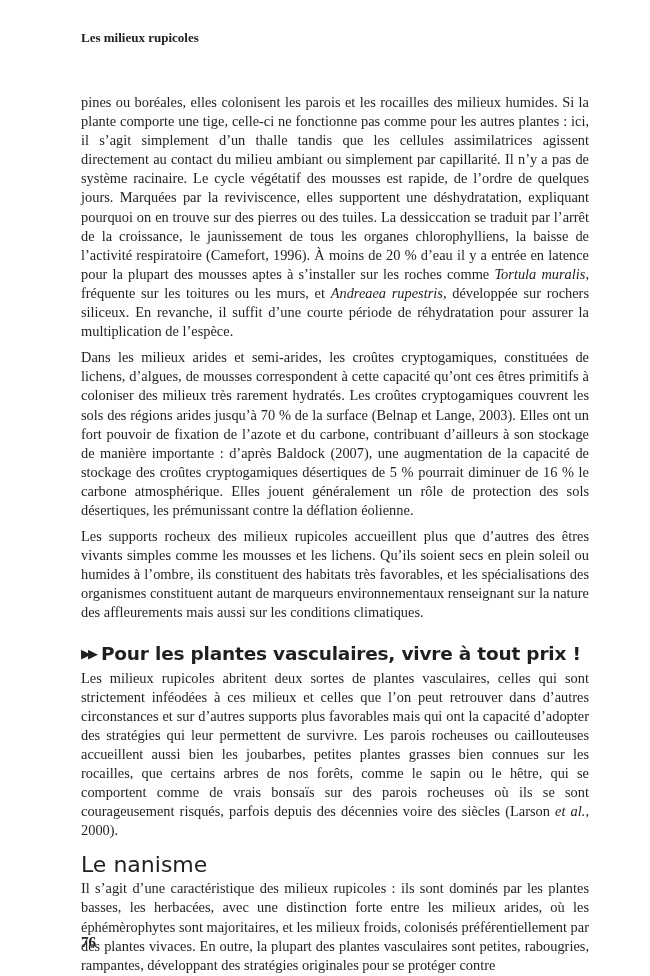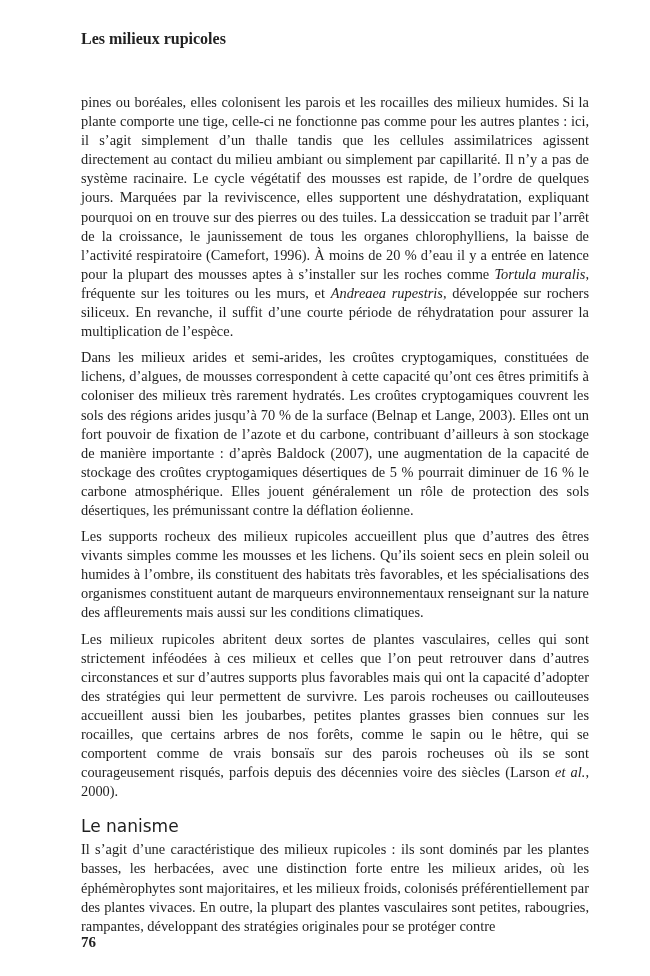--- a/index.html
+++ b/index.html
@@ -1,39 +1,40 @@
 <!DOCTYPE html>
 <html><head>
   <meta charset="utf-8">
   <style>
     html, body { margin: 0; padding: 0; background: #ffffff; }
     body { width: 650px; height: 976px; position: relative; overflow: hidden; color: #1f1f1f; }
     .page { position: absolute; left: 81px; top: 0; width: 508px; }
-    .running-head { position: absolute; top: 30px; left: 0; font-family: "Liberation Serif", serif; font-weight: bold; font-size: 16px; color: #222; }
+    .running-head { position: absolute; top: 30px; left: 0; font-family: "Liberation Serif", serif; font-weight: bold; font-size: 13px; color: #222; }
     .body { position: absolute; top: 74px; left: 0; width: 508px; font-family: "Liberation Serif", serif; font-size: 14.4px; line-height: 19.1px; text-align: justify; hyphens: auto; margin-top: 19px; }
     .body p { margin: 0 0 7px 0; }
     .h1 { font-family: "DejaVu Sans", sans-serif; font-weight: bold; font-size: 18.5px; line-height: 24px; margin: 19px 0 3px 0; text-align: left; letter-spacing: -0.2px; color: #1f1f1f; }
     .h1 .arrow { font-size: 13px; display: inline-block; vertical-align: 2px; margin-right: 6px; letter-spacing: -3px; }
-    .h2 { font-family: "DejaVu Sans", sans-serif; font-weight: normal; font-size: 17px; line-height: 22px; margin: 14px 0 3px 0; text-align: left; color: #1f1f1f; }
+    .h2 { font-family: "DejaVu Sans", sans-serif; font-weight: normal; font-size: 22px; line-height: 22px; margin: 14px 0 3px 0; text-align: left; color: #1f1f1f; }
     .folio { position: absolute; top: 934px; left: 0; font-family: "Liberation Serif", serif; font-weight: bold; font-size: 15px; color: #222; }
     i { font-style: italic; }
   </style>
 </head>
 <body>
 
 <div class="page">
   <div class="running-head">Les milieux rupicoles</div>
 
   <div class="body">
     <p><span>pines ou boréales, elles colonisent les parois et les rocailles des milieux humides. Si la plante comporte une tige, celle-ci ne fonctionne pas comme pour les autres plantes : ici, il s’agit simplement d’un thalle tandis que les cellules assimilatrices agissent directement au contact du milieu ambiant ou simplement par capillarité. Il n’y a pas de système racinaire. Le cycle végétatif des mousses est rapide, de l’ordre de quelques jours. Marquées par la reviviscence, elles supportent une déshydratation, expliquant pourquoi on en trouve sur des pierres ou des tuiles. La dessiccation se traduit par l’arrêt de la croissance, le jaunissement de tous les organes chlorophylliens, la baisse de l’activité respiratoire (Camefort, 1996). À moins de 20 % d’eau il y a entrée en latence pour la plupart des mousses aptes à s’installer sur les roches comme </span><i>Tortula muralis</i><span>, fréquente sur les toitures ou les murs, et </span><i>Andreaea rupestris</i><span>, développée sur rochers siliceux. En revanche, il suffit d’une courte période de réhydratation pour assurer la multiplication de l’espèce.</span></p>
 
     <p>Dans les milieux arides et semi-arides, les croûtes cryptogamiques, constituées de lichens, d’algues, de mousses correspondent à cette capacité qu’ont ces êtres primitifs à coloniser des milieux très rarement hydratés. Les croûtes cryptogamiques couvrent les sols des régions arides jusqu’à 70 % de la surface (Belnap et Lange, 2003). Elles ont un fort pouvoir de fixation de l’azote et du carbone, contribuant d’ailleurs à son stockage de manière importante : d’après Baldock (2007), une augmentation de la capacité de stockage des croûtes cryptogamiques désertiques de 5 % pourrait diminuer de 16 % le carbone atmosphérique. Elles jouent généralement un rôle de protection des sols désertiques, les prémunissant contre la déflation éolienne.</p>
 
     <p>Les supports rocheux des milieux rupicoles accueillent plus que d’autres des êtres vivants simples comme les mousses et les lichens. Qu’ils soient secs en plein soleil ou humides à l’ombre, ils constituent des habitats très favorables, et les spécialisations des organismes constituent autant de marqueurs environnementaux renseignant sur la nature des affleurements mais aussi sur les conditions climatiques.</p>
 
+    <div class="h1"><span class="arrow">▶▶</span><span>Pour les plantes vasculaires, vivre à tout prix !</span></div>
 
     <p><span>Les milieux rupicoles abritent deux sortes de plantes vasculaires, celles qui sont strictement inféodées à ces milieux et celles que l’on peut retrouver dans d’autres circonstances et sur d’autres supports plus favorables mais qui ont la capacité d’adopter des stratégies qui leur permettent de survivre. Les parois rocheuses ou caillouteuses accueillent aussi bien les joubarbes, petites plantes grasses bien connues sur les rocailles, que certains arbres de nos forêts, comme le sapin ou le hêtre, qui se comportent comme de vrais bonsaïs sur des parois rocheuses où ils se sont courageusement risqués, parfois depuis des décennies voire des siècles (Larson </span><i>et al.</i><span>, 2000).</span></p>
 
     <div class="h2">Le nanisme</div>
 
     <p>Il s’agit d’une caractéristique des milieux rupicoles : ils sont dominés par les plantes basses, les herbacées, avec une distinction forte entre les milieux arides, où les éphémèrophytes sont majoritaires, et les milieux froids, colonisés préférentiellement par des plantes vivaces. En outre, la plupart des plantes vasculaires sont petites, rabougries, rampantes, développant des stratégies originales pour se protéger contre</p>
   </div>
 
   <div class="folio">76</div>
 </div>

